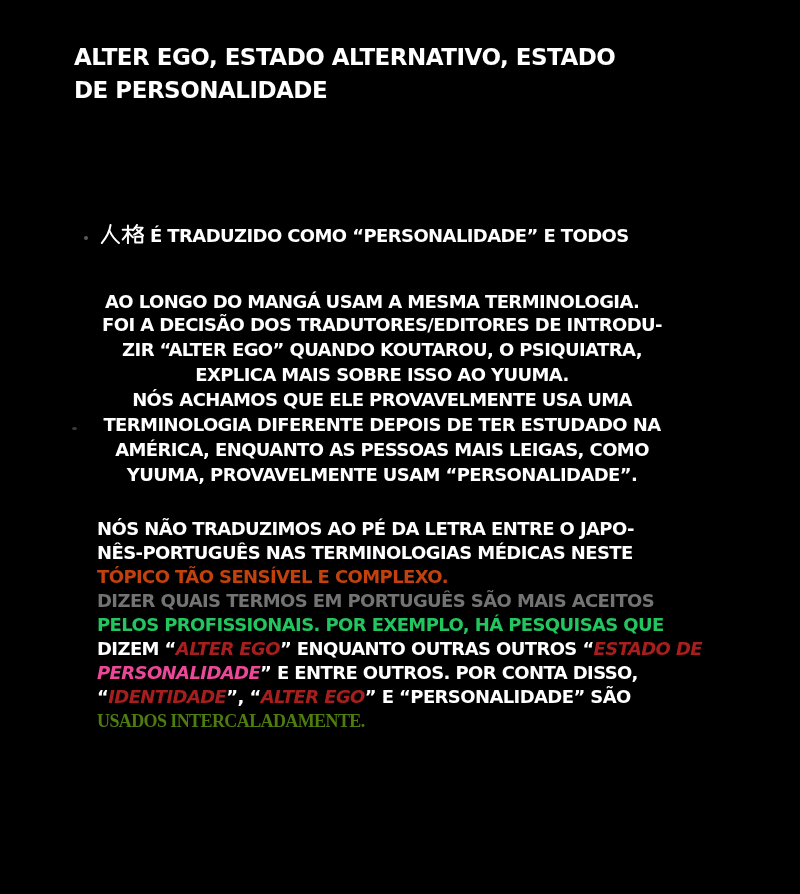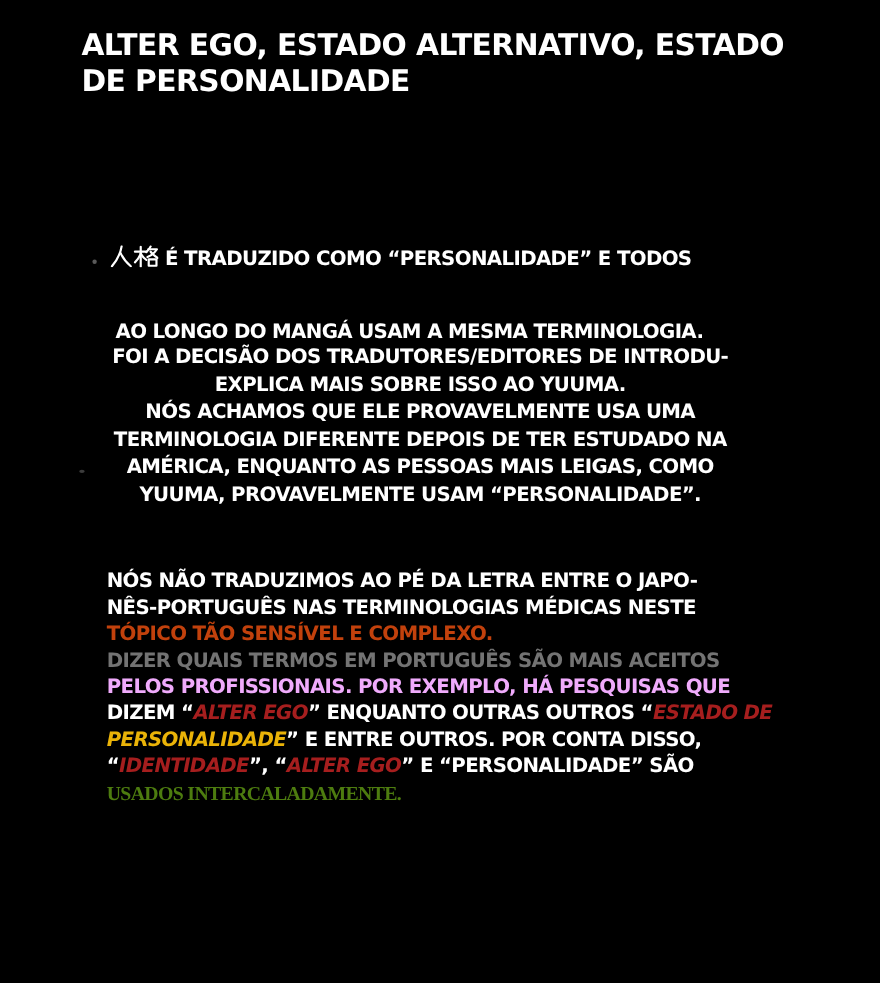--- a/index.html
+++ b/index.html
@@ -14,22 +14,22 @@
     background: #000000;
     overflow: hidden;
     font-family: "DejaVu Sans", "Liberation Sans", sans-serif;
     font-weight: bold;
     color: #ffffff;
     -webkit-font-smoothing: antialiased;
   }
   .abs { position: absolute; }
   #title {
     left: 74px;
-    top: 25px;
-    font-size: 27px;
+    top: 41px;
+    font-size: 23px;
     line-height: 33px;
     letter-spacing: -0.5px;
     white-space: nowrap;
   }
   .body-text {
     font-size: 18px;
     letter-spacing: -0.6px;
     white-space: nowrap;
   }
   #intro   { left: 94px;  top: 162px; line-height: 24px; }
@@ -77,35 +77,36 @@
           <path d="M168,26 C176,36 186,45 197,52"></path>
           <path d="M160,58 L192,58 L192,84 L160,84 Z"></path>
         </svg>
       </span><span>É TRADUZIDO COMO “PERSONALIDADE” E TODOS</span>
     </div>
     <div class="line2">AO LONGO DO MANGÁ USAM A MESMA TERMINOLOGIA.</div>
   </div>
 
   <div id="decision-note" class="abs body-text">
       <div>FOI A DECISÃO DOS TRADUTORES/EDITORES DE INTRODU-</div>
+      <div>ZIR “ALTER EGO” QUANDO KOUTAROU, O PSIQUIATRA,</div>
       <div>EXPLICA MAIS SOBRE ISSO AO YUUMA.</div>
       <div>NÓS ACHAMOS QUE ELE PROVAVELMENTE USA UMA</div>
       <div>TERMINOLOGIA DIFERENTE DEPOIS DE TER ESTUDADO NA</div>
       <div>AMÉRICA, ENQUANTO AS PESSOAS MAIS LEIGAS, COMO</div>
       <div>YUUMA, PROVAVELMENTE USAM “PERSONALIDADE”.</div>
     </div>
 
   <div id="terminology-note" class="abs body-text">
       <div><span style="color: rgb(255, 255, 255);">NÓS NÃO TRADUZIMOS AO PÉ DA LETRA ENTRE O JAPO-</span></div>
       <div><span style="color: rgb(255, 255, 255);">NÊS-PORTUGUÊS NAS TERMINOLOGIAS MÉDICAS NESTE</span></div>
       <div><span style="color: #c2410c;">TÓPICO TÃO SENSÍVEL E COMPLEXO.</span></div>
       <div><span style="color: #737373;">DIZER QUAIS TERMOS EM PORTUGUÊS SÃO MAIS ACEITOS</span></div>
-      <div><span style="color: #f0abfc;">PELOS PROFISSIONAIS. POR EXEMPLO, HÁ PESQUISAS QUE</span></div>
+      <div><span style="color: #22c55e;">PELOS PROFISSIONAIS. POR EXEMPLO, HÁ PESQUISAS QUE</span></div>
       <div><span style="color: rgb(255, 255, 255);">DIZEM “</span><span class="red-term" style="color: rgb(166, 30, 30);">ALTER EGO</span><span style="color: rgb(255, 255, 255);">” ENQUANTO OUTRAS OUTROS “</span><span class="red-term" style="color: rgb(166, 30, 30);">ESTADO DE</span></div>
-      <div><span class="red-term" style="color: #eab308;">PERSONALIDADE</span><span style="color: rgb(255, 255, 255);">” E ENTRE OUTROS. POR CONTA DISSO,</span></div>
+      <div><span class="red-term" style="color: #ec4899;">PERSONALIDADE</span><span style="color: rgb(255, 255, 255);">” E ENTRE OUTROS. POR CONTA DISSO,</span></div>
       <div><span style="color: rgb(255, 255, 255);">“</span><span class="red-term" style="color: rgb(166, 30, 30);">IDENTIDADE</span><span style="color: rgb(255, 255, 255);">”, “</span><span class="red-term" style="color: rgb(166, 30, 30);">ALTER EGO</span><span style="color: rgb(255, 255, 255);">” E “PERSONALIDADE” SÃO</span></div>
       <div><span style="color: #4d7c0f; font-family: Liberation Serif, serif;">USADOS INTERCALADAMENTE.</span></div>
     </div>
 
   <div id="speck-1" class="ink-speck"></div>
   <div id="speck-2" class="ink-speck"></div>
 
 </div>
 
 </body></html>

